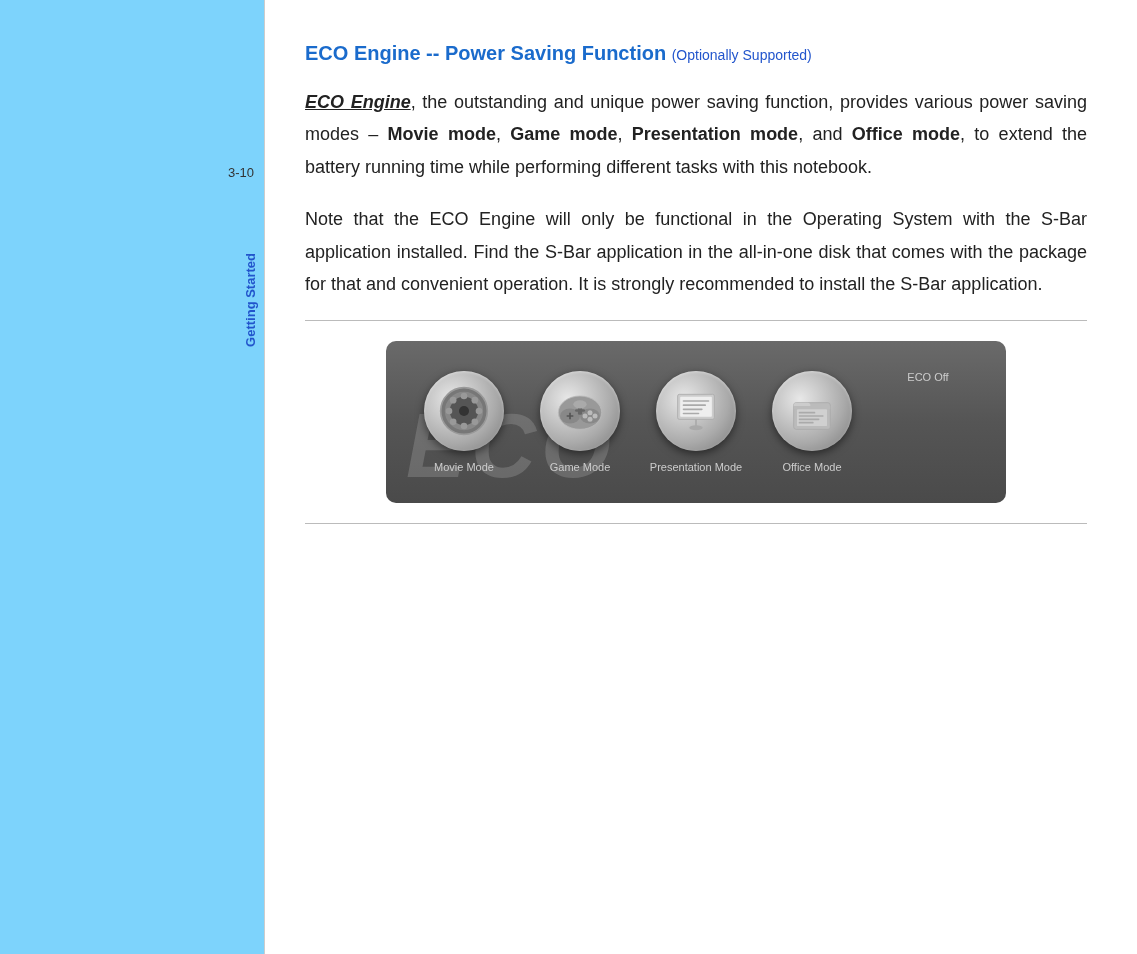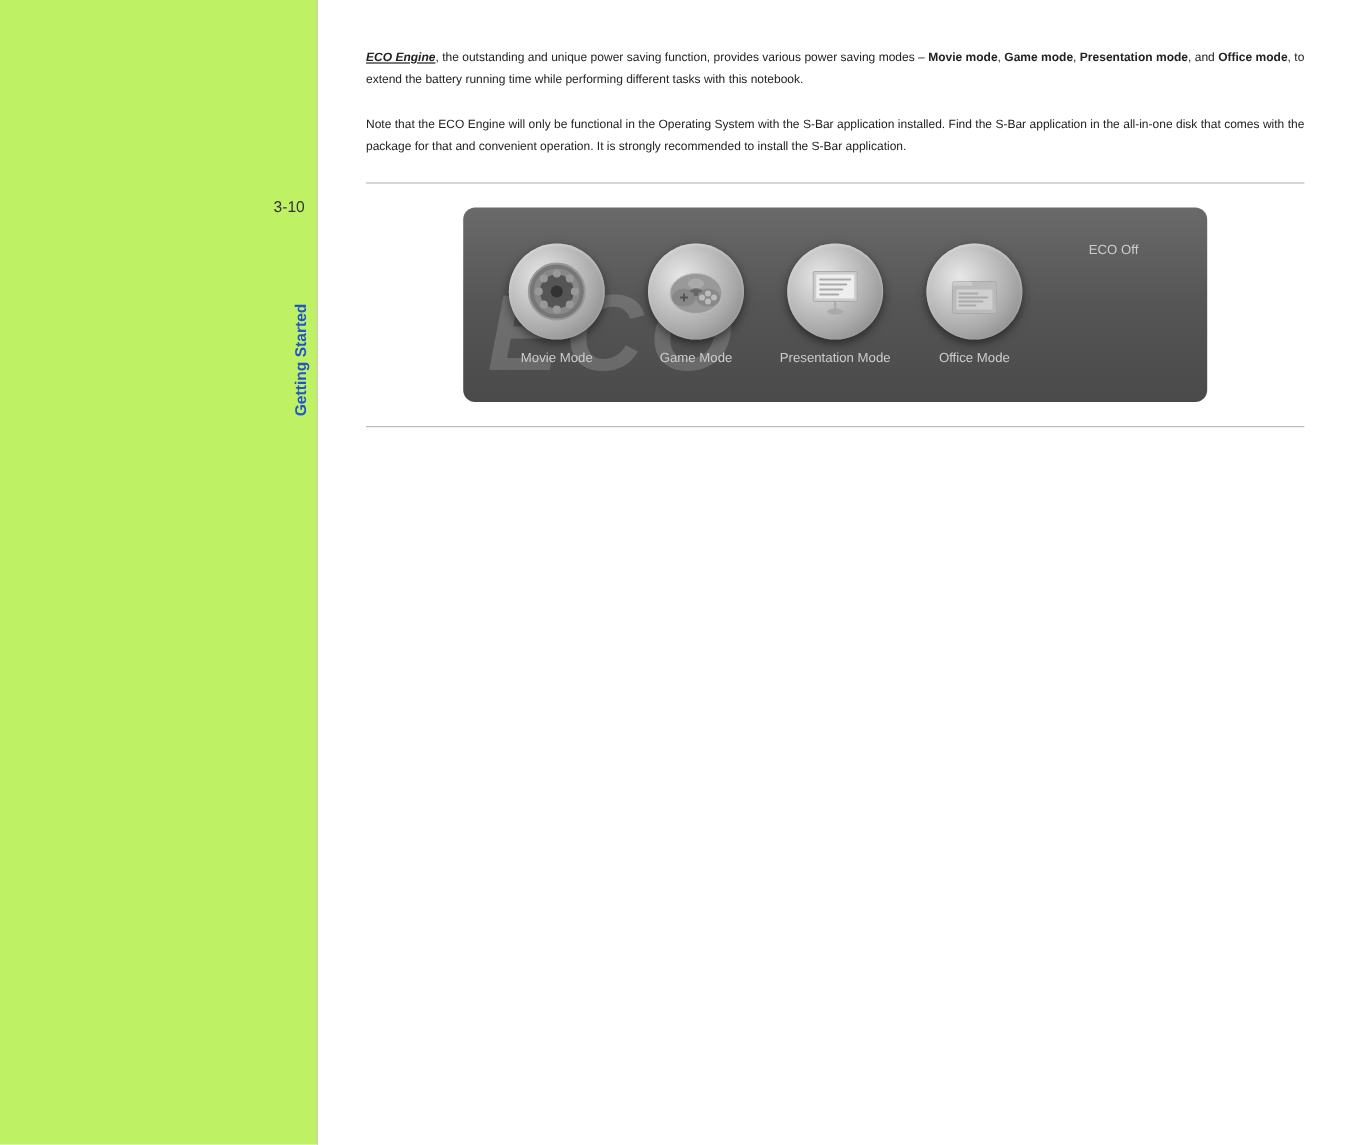--- a/index.html
+++ b/index.html
@@ -9,21 +9,21 @@
       width: 1137px;
       height: 954px;
       display: flex;
       overflow: hidden;
     }
 
     
     .sidebar {
       width: 265px;
       min-width: 265px;
-      background: #bef264;
+      background: #7dd3fc;
       border-right: 1px solid #ccc;
       display: flex;
       flex-direction: column;
       align-items: flex-end;
       padding-top: 160px;
       position: relative;
     }
 
     .page-number {
       font-size: 13px;
@@ -72,21 +72,21 @@
     }
 
     .section-title .optional {
       font-size: 14px;
       font-weight: normal;
       color: #2255cc;
     }
 
     
     .body-text {
-      font-size: 10px;
+      font-size: 18px;
       color: #222;
       line-height: 1.8;
       text-align: justify;
       margin-bottom: 20px;
     }
 
     .body-text .eco-engine {
       font-style: italic;
       font-weight: bold;
       text-decoration: underline;
@@ -174,20 +174,24 @@
 
 <div class="sidebar">
   <div class="page-number">3-10</div>
   <div class="sidebar-label-wrapper">
     <span class="sidebar-label">Getting Started</span>
   </div>
 </div>
 
 <div class="main-content">
 
+  <div class="section-title">
+    <span>ECO Engine -- Power Saving Function</span>
+    <span class="optional">(Optionally Supported)</span>
+  </div>
 
   <p class="body-text">
     <span class="eco-engine">ECO Engine</span><span>, the outstanding and unique power saving function, provides various power saving modes – </span><strong>Movie mode</strong><span>, </span><strong>Game mode</strong><span>, </span><strong>Presentation mode</strong><span>, and </span><strong>Office mode</strong><span>, to extend the battery running time while performing different tasks with this notebook.</span>
   </p>
 
   <p class="body-text">Note that the ECO Engine will only be functional in the Operating System with the S-Bar application installed.    Find the S-Bar application in the all-in-one disk that comes with the package for that and convenient operation.    It is strongly recommended to install the S-Bar application.</p>
 
   <hr class="divider">
 
   <div class="eco-panel">

